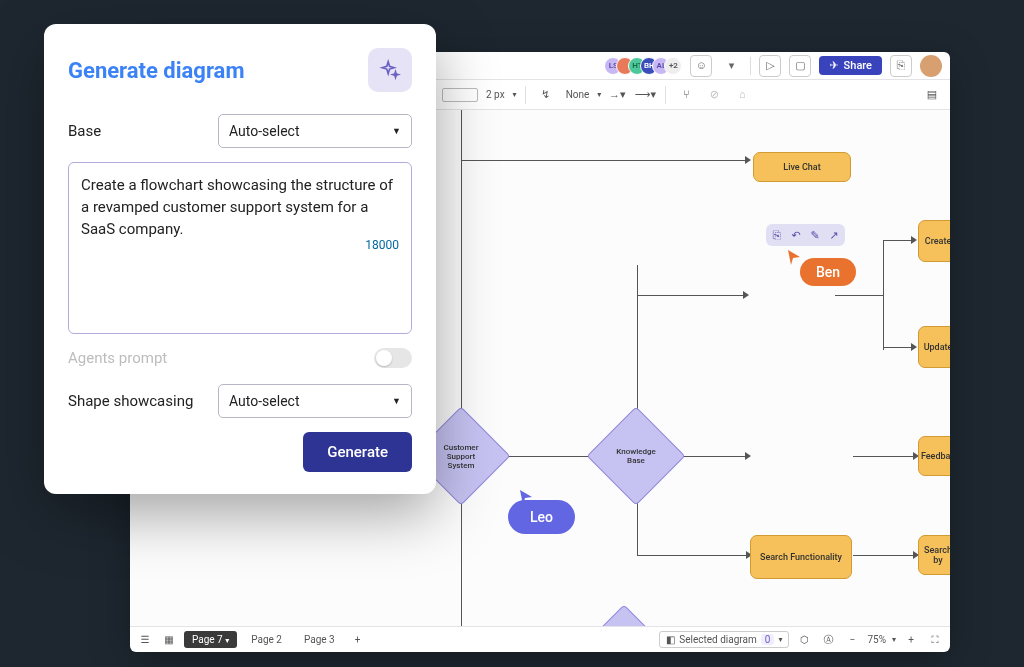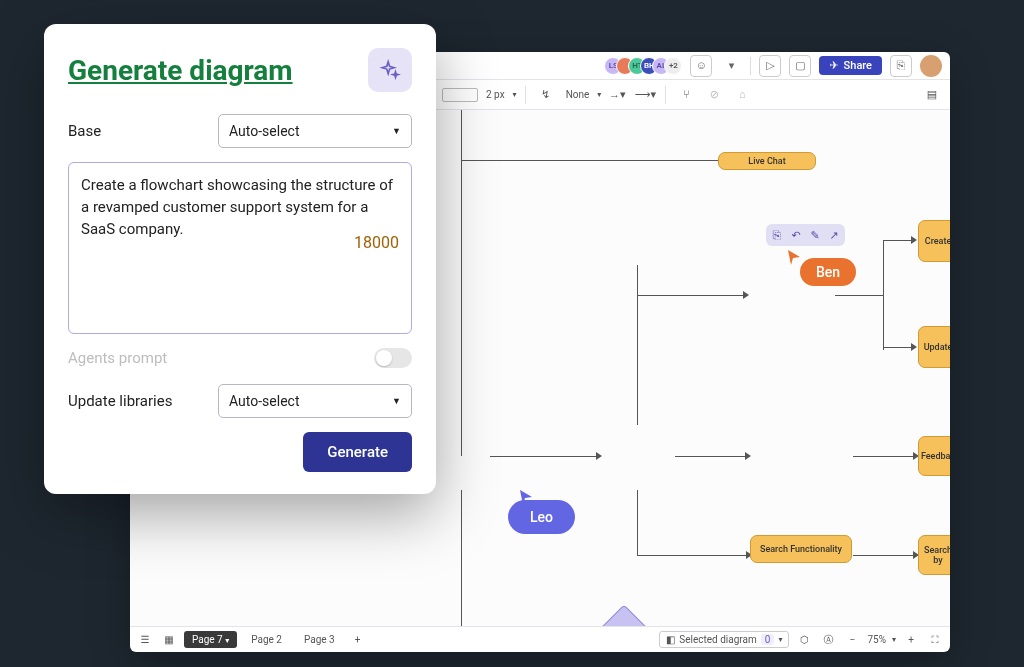--- a/index.html
+++ b/index.html
@@ -89,28 +89,28 @@
 
 
 .gen-panel {
   position:absolute; left:44px; top:24px; width:392px;
   background:#fff; border-radius:12px;
   box-shadow: 0 20px 60px rgba(0,0,0,0.35);
   padding: 24px 24px 22px 24px;
   z-index: 10;
 }
 .gen-panel .hdr { display:flex; align-items:center; justify-content:space-between; margin-bottom:22px;}
-.gen-panel h1 { font-size:28px; font-weight:700; color:#15803d;text-decoration:underline; }
+.gen-panel h1 { font-size:22px; font-weight:700; color:#3b82f6; }
 .sparkle-btn { width:44px; height:44px; border-radius:10px; background:#e6e3f7; display:flex; align-items:center; justify-content:center; color:#6a5fc2;}
 .form-row { display:flex; align-items:center; margin-bottom:14px; }
 .form-row .lbl { width:150px; font-size:15px; color:#222; }
 .form-row .select { flex:1; height:34px; border:1px solid #b8b6c4; border-radius:5px; display:flex; align-items:center; justify-content:space-between; padding:0 10px; font-size:14px; color:#222; background:#fff;}
 .form-row .select .caret { font-size:9px; }
 .prompt-box { width:100%; height:172px; border:1.5px solid #b2abe0; border-radius:6px; padding:12px; font-size:15px; line-height:1.45; color:#222; margin-bottom:14px; position:relative; }
-.prompt-box .char-count{position:absolute; right:12px; top:68px; font-size:16px; color:#a16207;}
+.prompt-box .char-count{position:absolute; right:12px; top:74px; font-size:12px; color:#0369a1;}
 .enhance-row { display:flex; align-items:center; justify-content:space-between; margin-bottom:16px; }
 .enhance-row .lbl { color:#bdbdbd; font-size:15px;}
 .toggle { width:38px; height:20px; background:#e6e6e6; border-radius:20px; position:relative;}
 .toggle .knob { width:16px; height:16px; background:#fff; border-radius:50%; position:absolute; left:2px; top:2px; box-shadow:0 1px 2px rgba(0,0,0,0.2);}
 .gen-btn { float:right; background:#2d3494; color:#fff; padding:11px 24px; border-radius:6px; font-size:15px; font-weight:500; }
 .gen-panel::after{content:"";display:block;clear:both;}
 </style>
 </head>
 <body>
 
@@ -200,35 +200,44 @@
     <div class="connector conn-h" style="left:753px; top:130px; width:30px;"></div>
     <div class="arrow-r" style="left:781px; top:126px;"></div>
     <div class="connector conn-h" style="left:753px; top:237px; width:30px;"></div>
     <div class="arrow-r" style="left:781px; top:233px;"></div>
 
     <div class="connector conn-h" style="left:723px; top:346px; width:62px;"></div>
     <div class="arrow-r" style="left:783px; top:342px;"></div>
     <div class="connector conn-h" style="left:723px; top:445px; width:62px;"></div>
     <div class="arrow-r" style="left:783px; top:441px;"></div>
 
-    <div class="node-box" style="left:588px; top:42px; width:98px; height:18px;">
+    <div class="node-box" style="left:623px; top:42px; width:98px; height:30px;">
         <span>Live Chat</span>
       </div>
 
 
     <div class="node-box" style="left:788px; top:110px; width:40px; height:42px;">
         <span>Create</span>
       </div>
     <div class="node-box" style="left:788px; top:216px; width:40px; height:42px;">
         <span>Update</span>
       </div>
 
-
-
-    <div class="node-box" style="left:620px; top:425px; width:102px; height:28px;text-align:right;">
+    <div class="node-diamond" style="left:296px; top:311px;">
+      <div class="shape"></div>
+      <div class="label" style="white-space:pre-line">Customer
+Support System</div>
+    </div>
+
+    <div class="node-diamond" style="left:471px; top:311px;">
+      <div class="shape"></div>
+      <div class="label">Knowledge Base</div>
+    </div>
+
+    <div class="node-box" style="left:620px; top:425px; width:102px; height:44px;text-align:right;">
         <span>Search Functionality</span>
       </div>
 
     <div class="node-diamond" style="left:459px; top:509px;">
       <div class="shape"></div>
       <div class="label">Support Agents</div>
     </div>
 
     <div class="node-box" style="left:788px; top:326px; width:40px; height:40px;">
         <span>Feedbac</span>
@@ -314,21 +323,21 @@
   </div>
 
   <div class="enhance-row">
     <div class="lbl">Agents prompt</div>
     <div class="toggle">
         <div class="knob"></div>
       </div>
   </div>
 
   <div class="form-row">
-    <div class="lbl">Update libraries</div>
+    <div class="lbl">Shape showcasing</div>
     <div class="select">
       <span>Auto-select</span>
       <span class="caret">▼</span>
     </div>
   </div>
 
   <div class="gen-btn">Generate</div>
 </div>
 
 </body></html>

